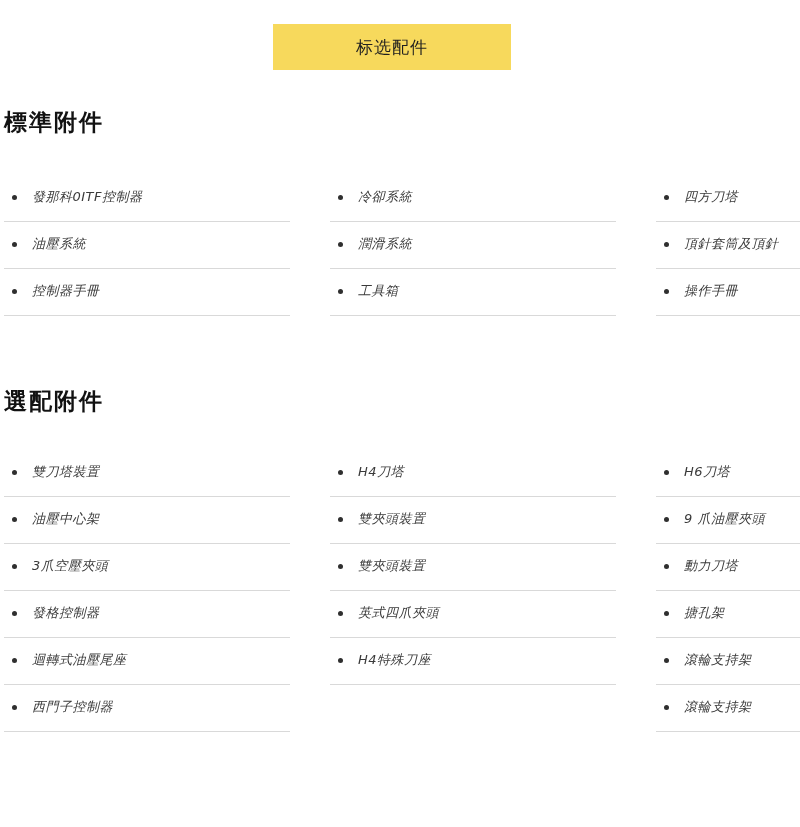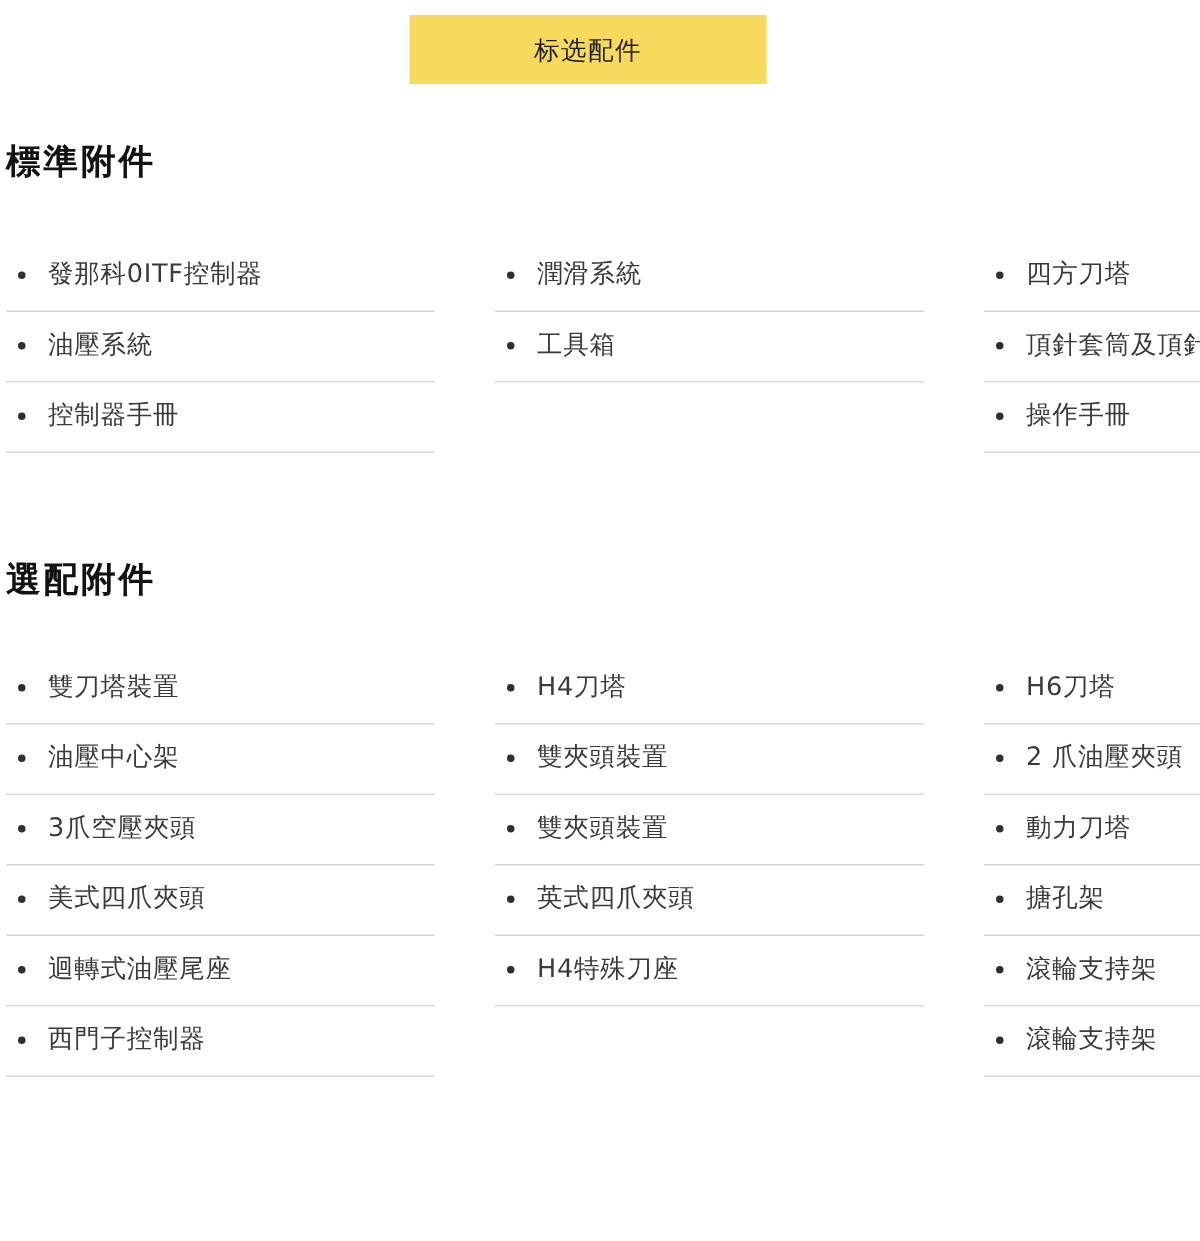--- a/index.html
+++ b/index.html
@@ -1,20 +1,20 @@
 <!DOCTYPE html>
 <html><head>
 <meta charset="utf-8">
 <style>
   * { margin:0; padding:0; box-sizing:border-box; }
   html,body { width:800px; height:827px; background:#ffffff; overflow:hidden; }
   body { font-family:"DejaVu Sans","Liberation Sans",sans-serif; color:#3a3a3a; }
 
   .banner {
-    margin:10px 0 0 273px;
+    margin:24px 0 0 273px;
     width:238px; height:46px;
     background:#f7d95c;
     display:flex; align-items:center; justify-content:center;
     font-size:17px; color:#1f1f1f; letter-spacing:1px;
     cursor:pointer; border:none;
   }
 
   .content { width:938px; padding-left:4px; }
 
   .section-title {
@@ -42,23 +42,24 @@
     display:flex; align-items:flex-start;
     padding:13px 0 0 8px;
   }
   .dot {
     width:5px; height:5px; border-radius:50%;
     background:#2f2f2f; flex:0 0 auto;
     margin-top:7px;
   }
   .label {
     margin-left:15px;
-    font-size:17px; line-height:18px; color:#3a3a3a;
+    font-size:13px; line-height:18px; color:#3a3a3a;
     letter-spacing:0.5px;
     white-space:nowrap;
+    font-style:italic;
   }
 </style>
 </head>
 <body>
 
 <button class="banner">标选配件</button>
 
 <div class="content">
 
   <section class="section-standard">
@@ -72,20 +73,24 @@
           <div class="item">
             <span class="dot"></span>
             <span class="label">油壓系統</span>
           </div>
           <div class="item">
             <span class="dot"></span>
             <span class="label">控制器手冊</span>
           </div>
         </div>
         <div class="col">
+          <div class="item">
+            <span class="dot"></span>
+            <span class="label">冷卻系統</span>
+          </div>
           <div class="item">
             <span class="dot"></span>
             <span class="label">潤滑系統</span>
           </div>
           <div class="item">
             <span class="dot"></span>
             <span class="label">工具箱</span>
           </div>
         </div>
         <div class="col">
@@ -116,21 +121,21 @@
           <div class="item">
             <span class="dot"></span>
             <span class="label">油壓中心架</span>
           </div>
           <div class="item">
             <span class="dot"></span>
             <span class="label">3爪空壓夾頭</span>
           </div>
           <div class="item">
             <span class="dot"></span>
-            <span class="label">美式四爪夾頭</span>
+            <span class="label">發格控制器</span>
           </div>
           <div class="item">
             <span class="dot"></span>
             <span class="label">迴轉式油壓尾座</span>
           </div>
           <div class="item">
             <span class="dot"></span>
             <span class="label">西門子控制器</span>
           </div>
         </div>
@@ -156,21 +161,21 @@
             <span class="label">H4特殊刀座</span>
           </div>
         </div>
         <div class="col">
           <div class="item">
             <span class="dot"></span>
             <span class="label">H6刀塔</span>
           </div>
           <div class="item">
             <span class="dot"></span>
-            <span class="label">2 爪油壓夾頭</span>
+            <span class="label">9 爪油壓夾頭</span>
           </div>
           <div class="item">
             <span class="dot"></span>
             <span class="label">動力刀塔</span>
           </div>
           <div class="item">
             <span class="dot"></span>
             <span class="label">搪孔架</span>
           </div>
           <div class="item">

